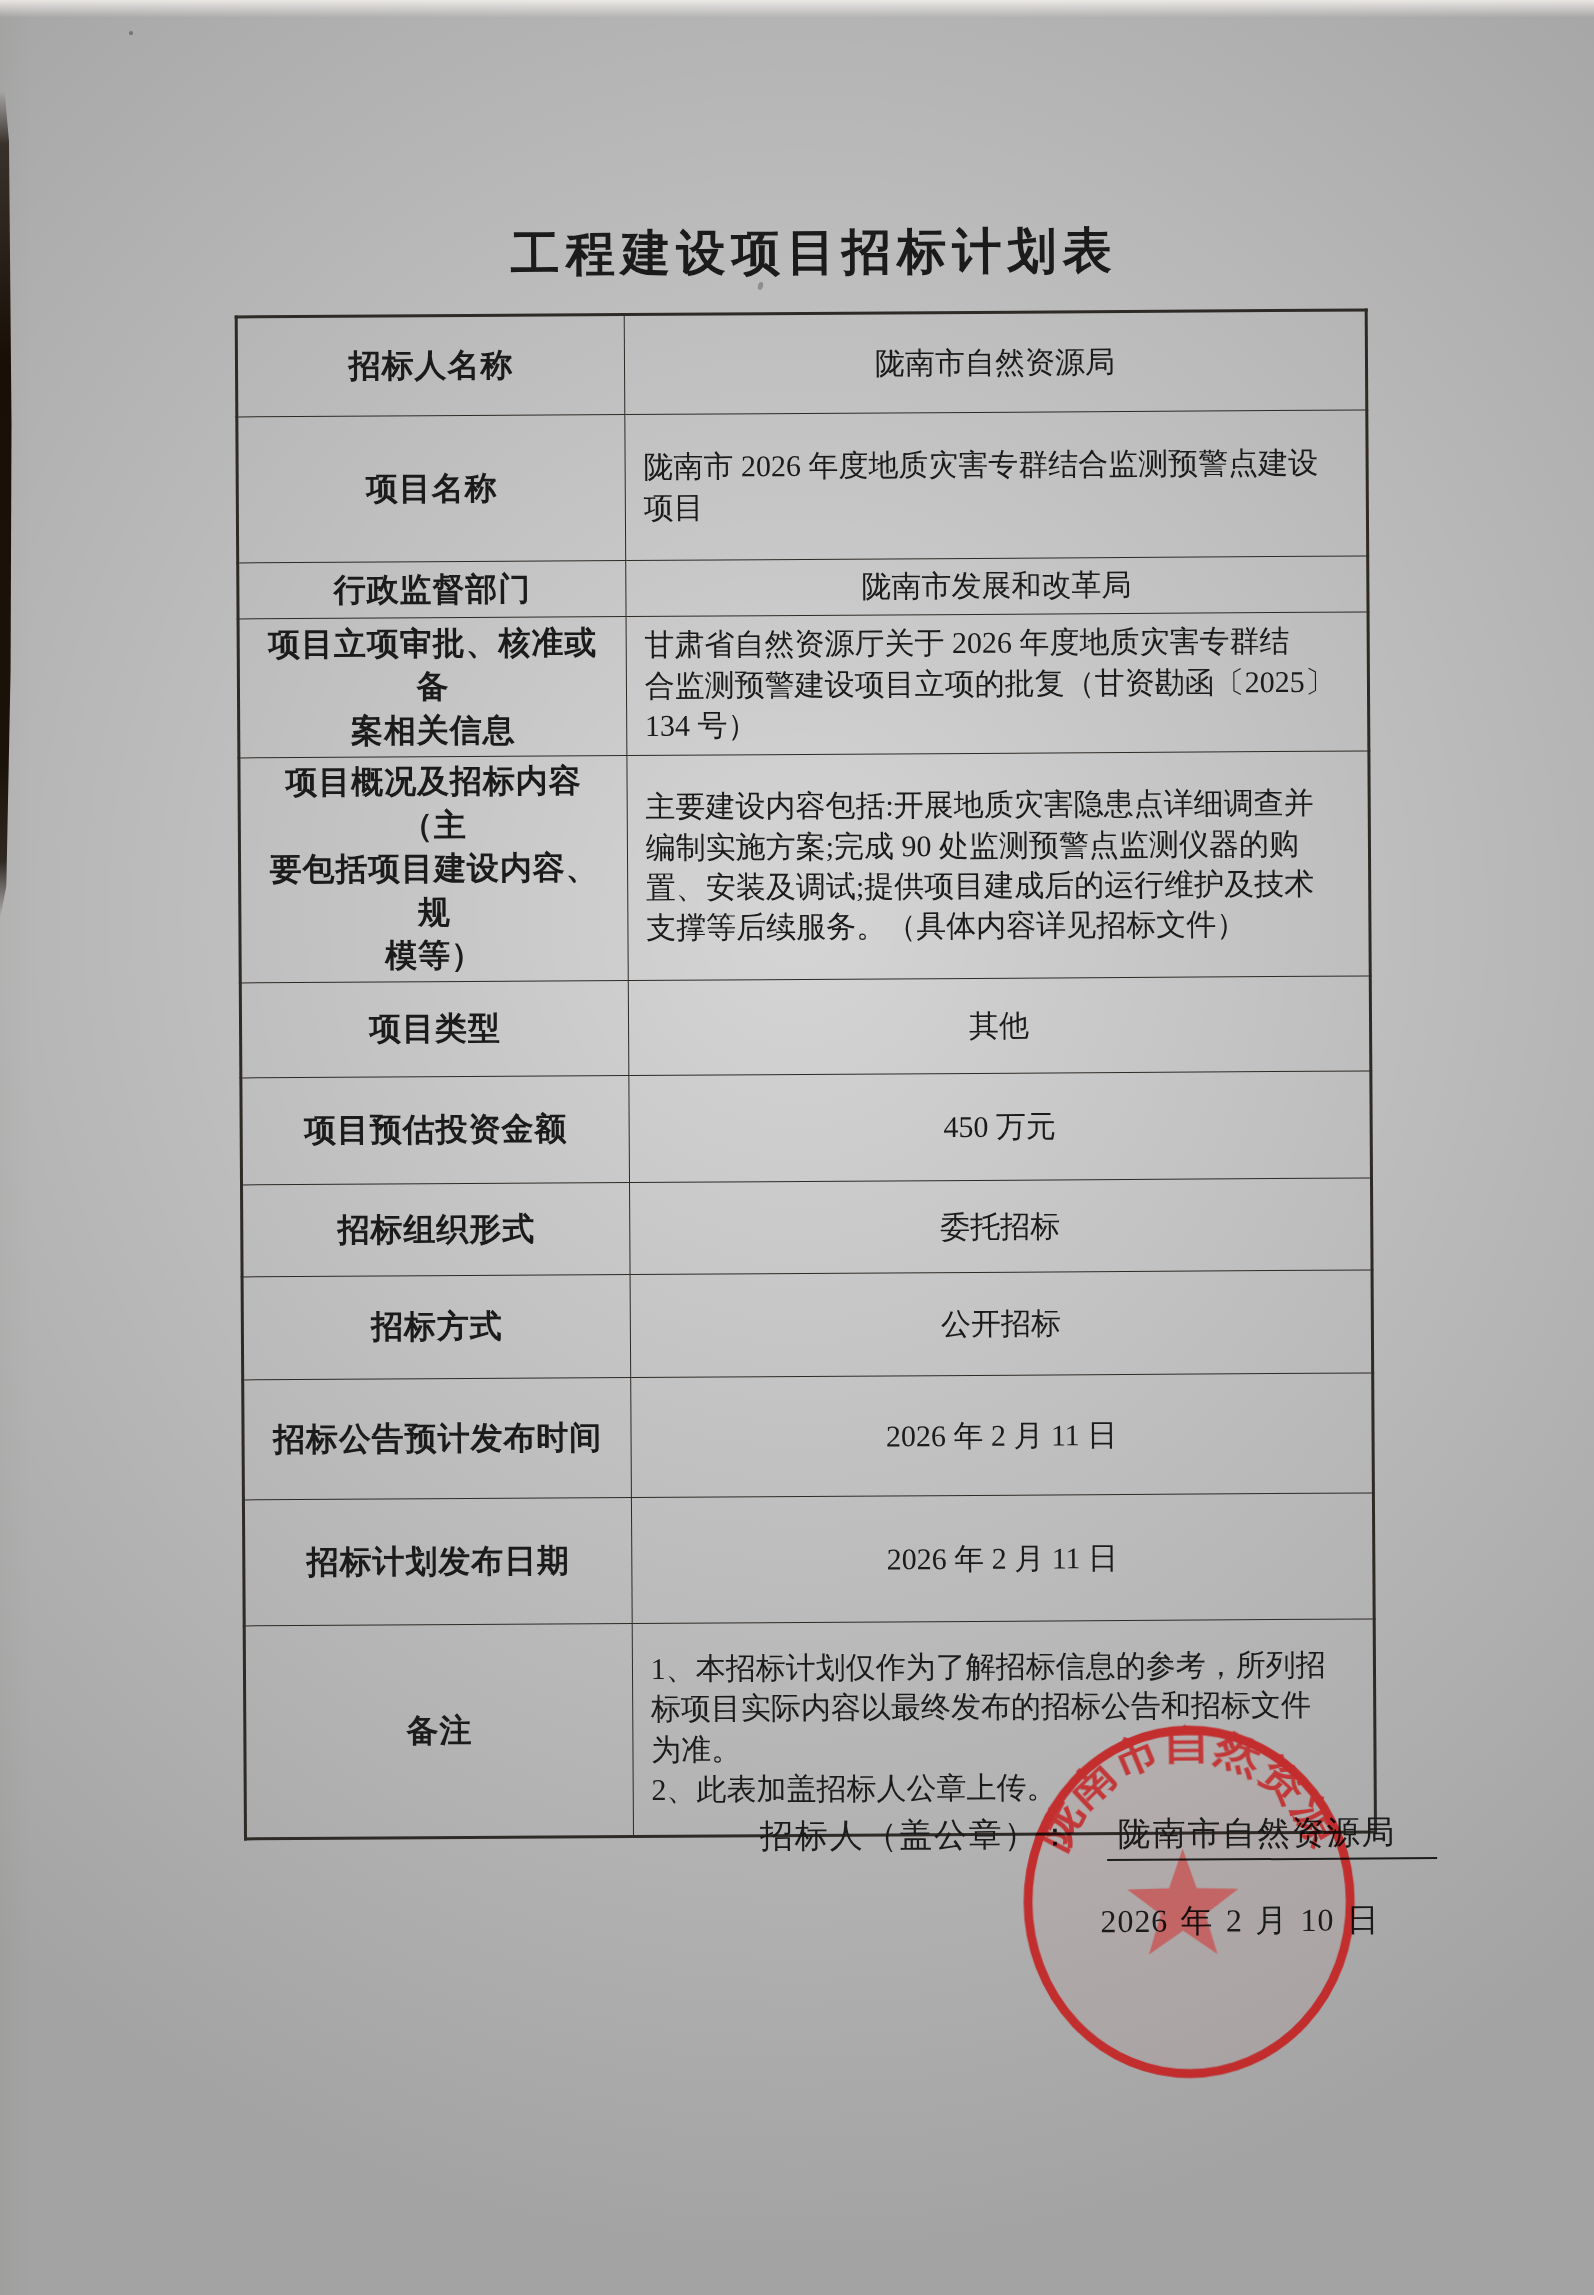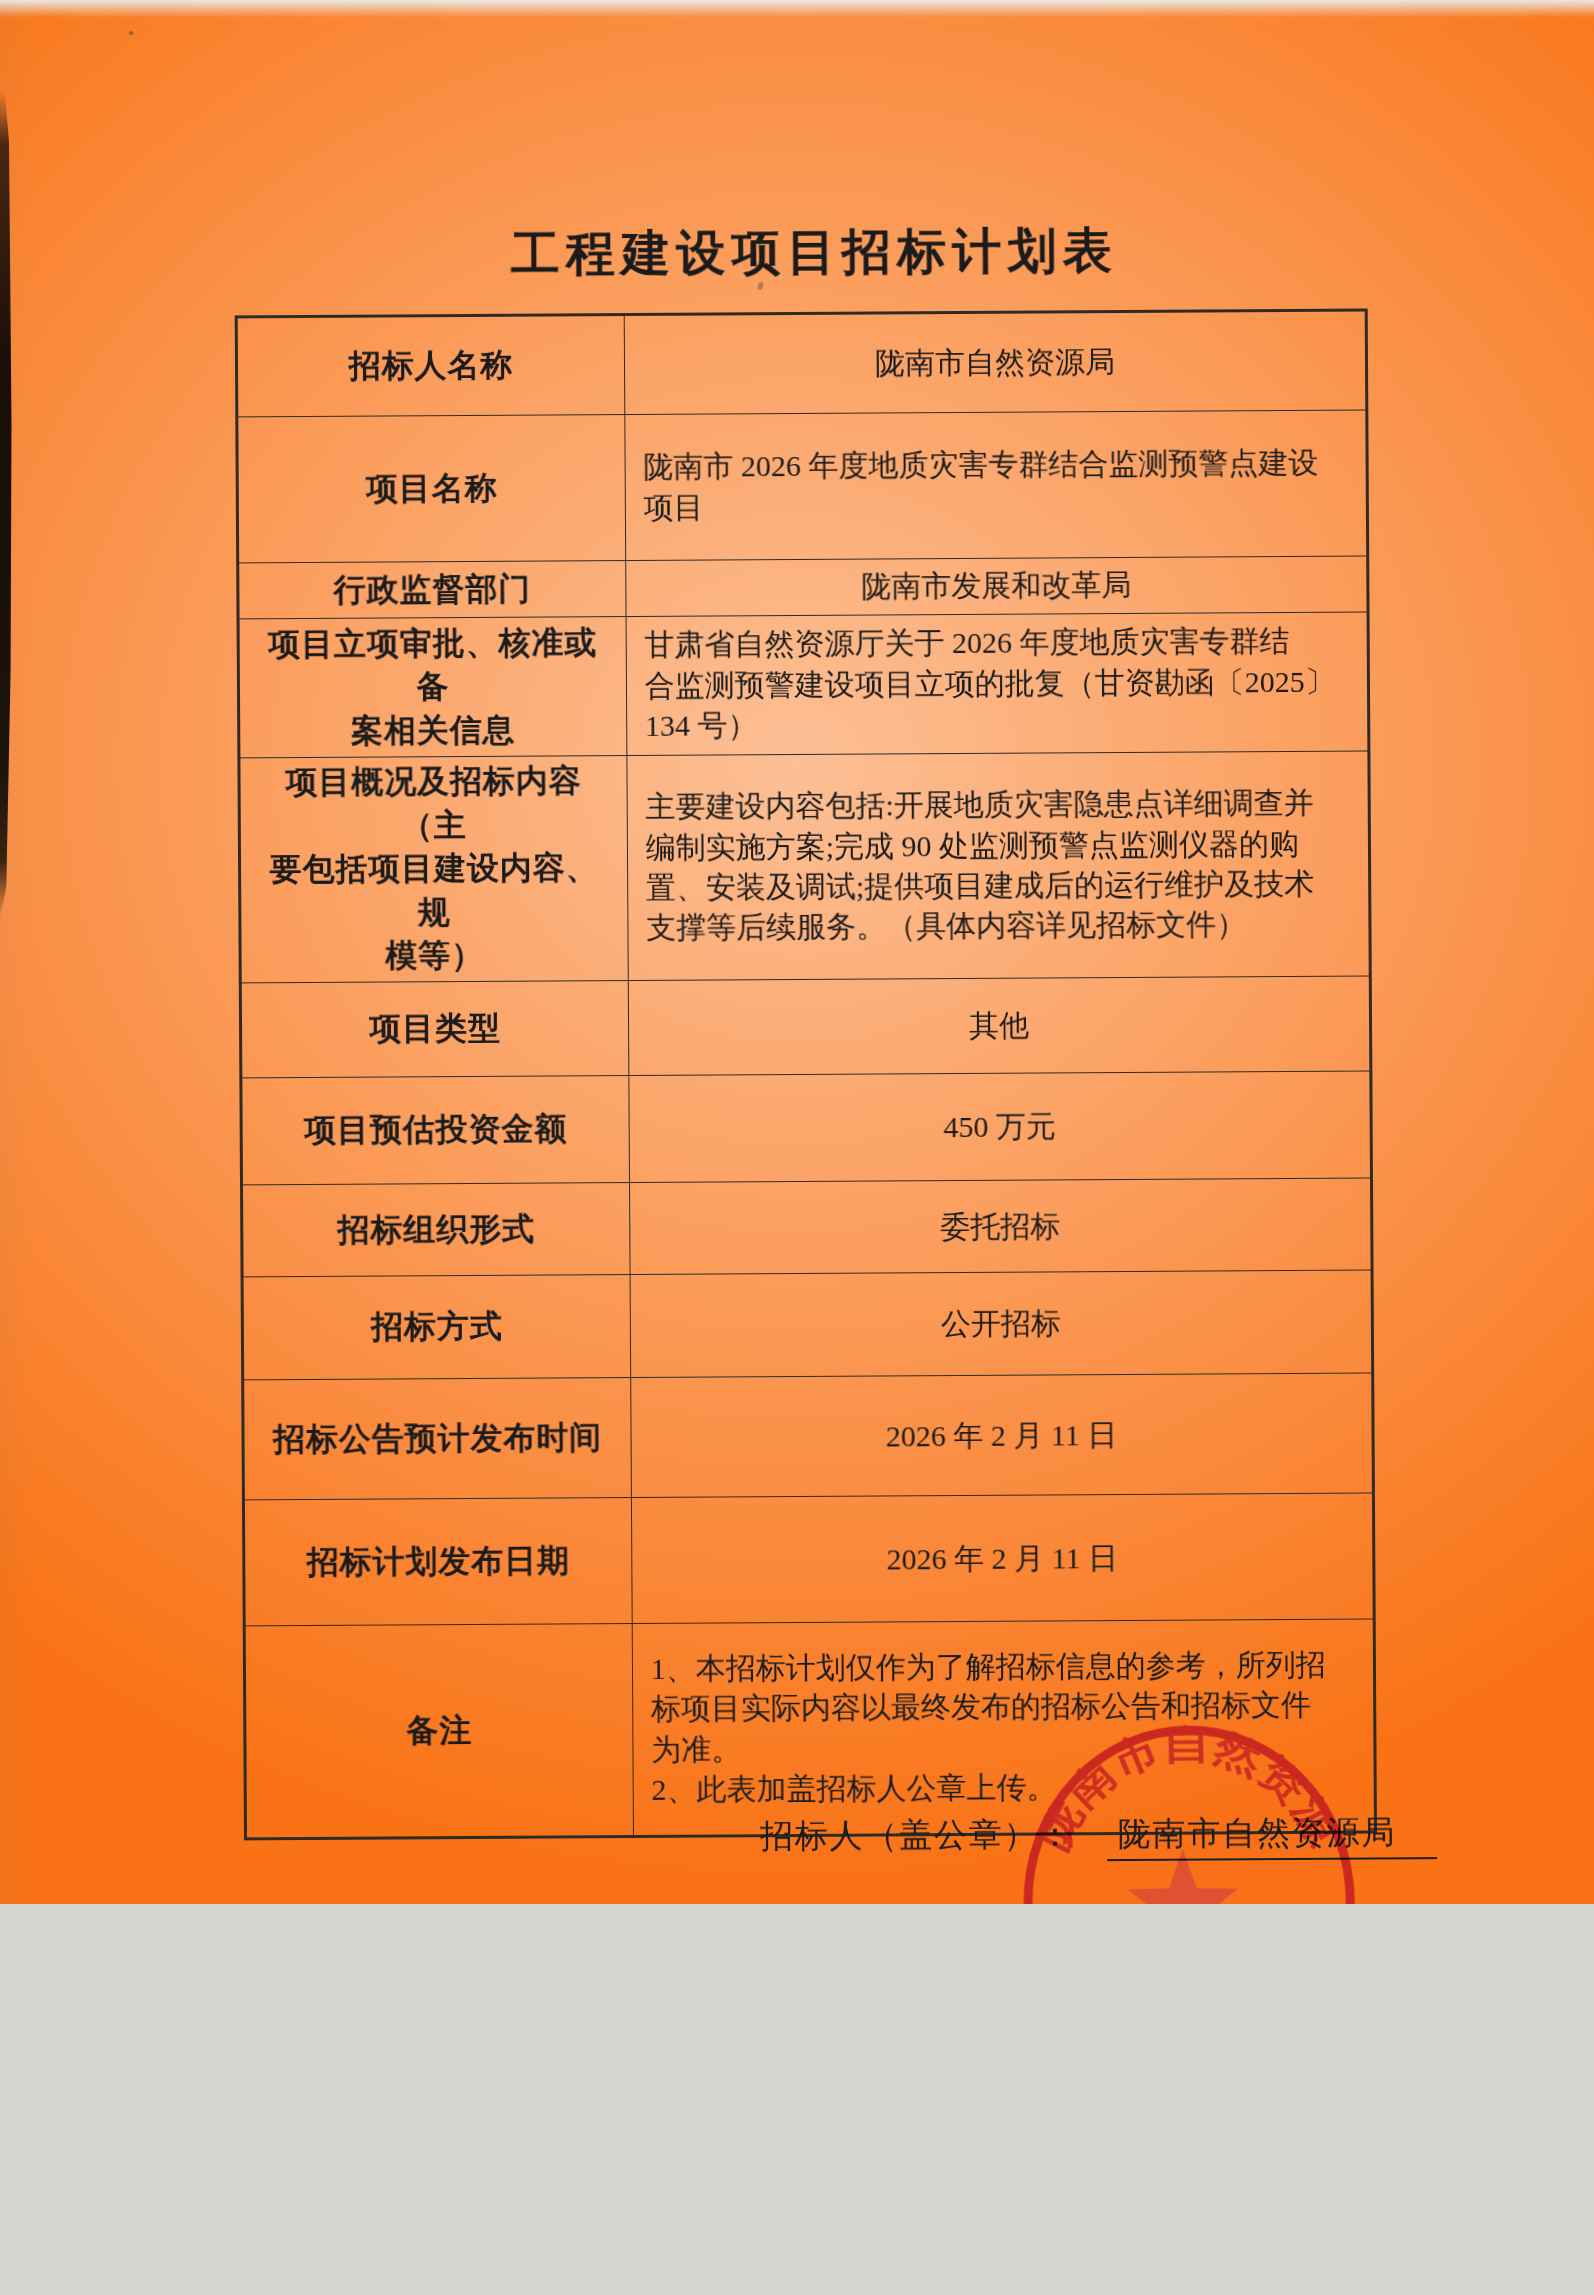--- a/index.html
+++ b/index.html
@@ -1,16 +1,16 @@
 <!DOCTYPE html>
 <html lang="zh" style="font-size:14px"><head>
 <meta charset="utf-8">
 <style>
   html,body{margin:0;padding:0;background:#d8d6d2;}
-  .canvas{position:relative;width:1594px;height:1904px;background:#f97316;overflow:hidden;
+  .canvas{position:relative;width:1594px;height:2295px;background:#a3a3a3;overflow:hidden;
           font-family:"Liberation Serif","DejaVu Serif",serif;color:#1b1b1b;}
   .paper-shade{position:absolute;inset:0;pointer-events:none;background:
       radial-gradient(120% 90% at 50% 40%, rgba(255,255,255,.55), rgba(255,255,255,0) 65%),
       linear-gradient(#e8e5e1, rgba(232,229,225,0) 17.7px),
       linear-gradient(to right, rgba(120,110,100,.07), rgba(120,110,100,0) 30px);}
   .edge-band{position:absolute;left:0;top:91px;width:11.5px;height:828px;
       background:linear-gradient(to bottom, rgba(25,16,8,0), rgba(25,16,8,.78) 53px,
                  #190f07 266px, #1b1209 673px, rgba(25,16,8,.85) 770px, rgba(25,16,8,0));
       clip-path:polygon(0 0,40% 0,78% 6%,100% 40%,92% 70%,55% 96%,0 100%);}
   .speck{position:absolute;border-radius:50%;}

